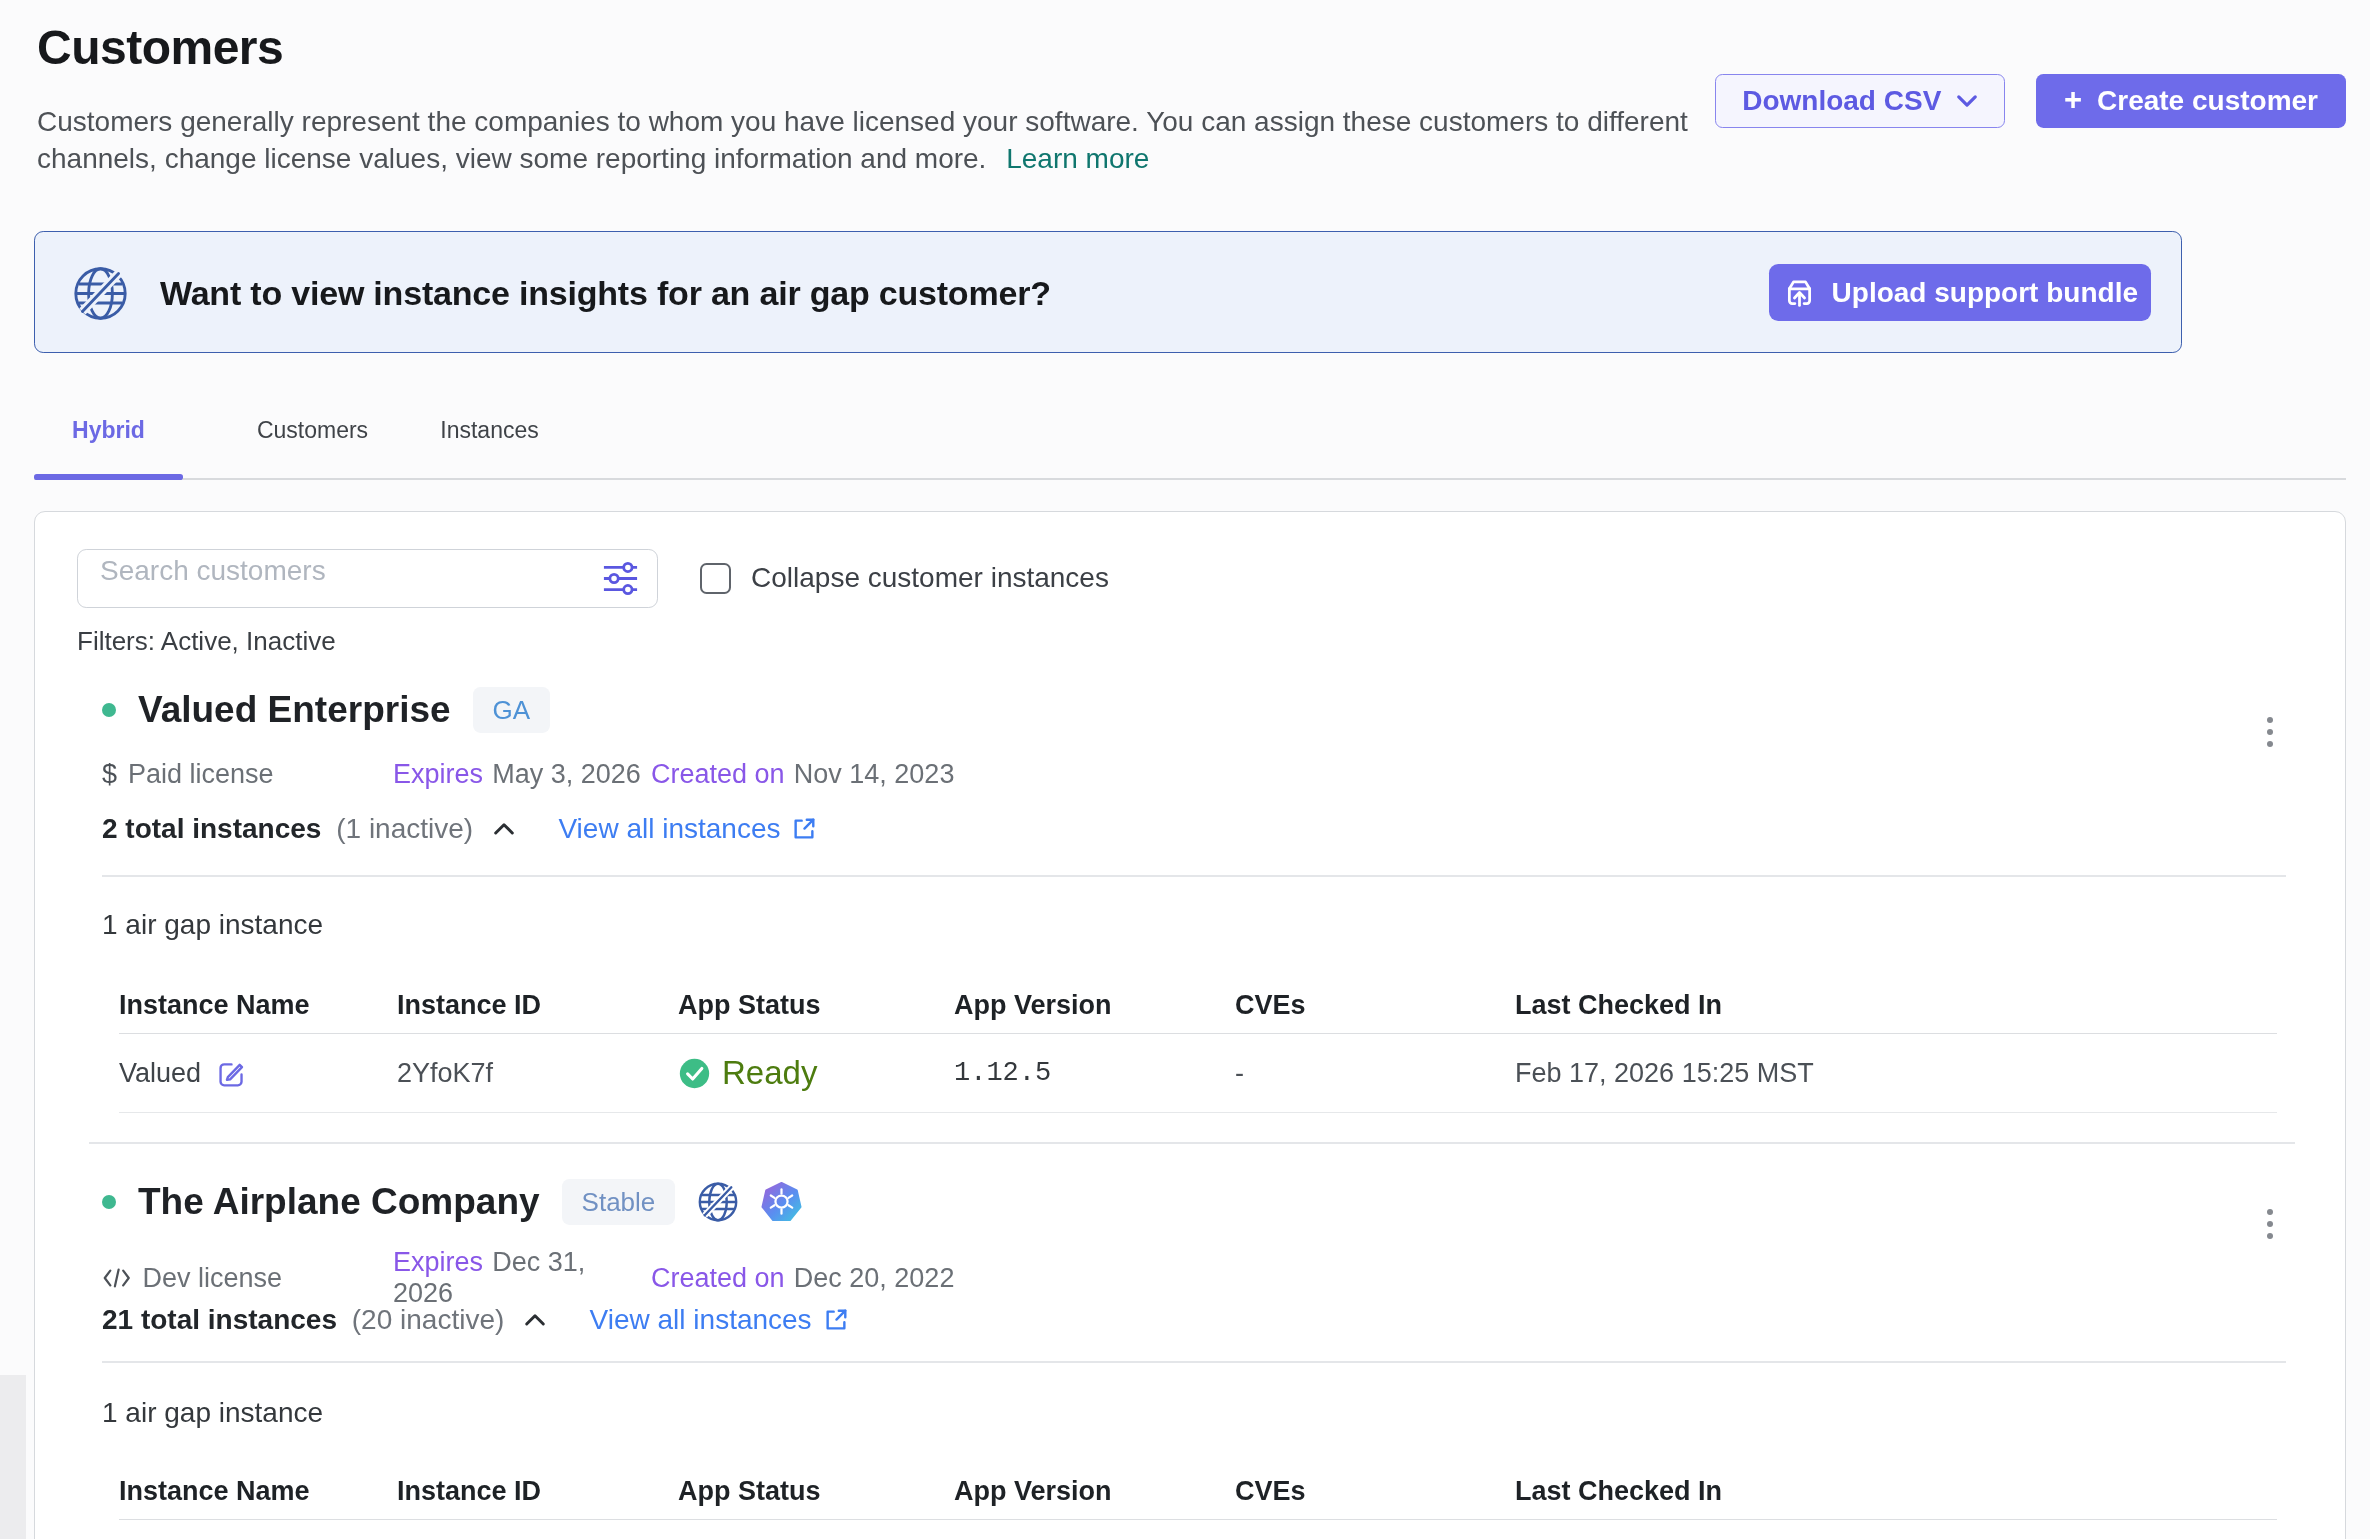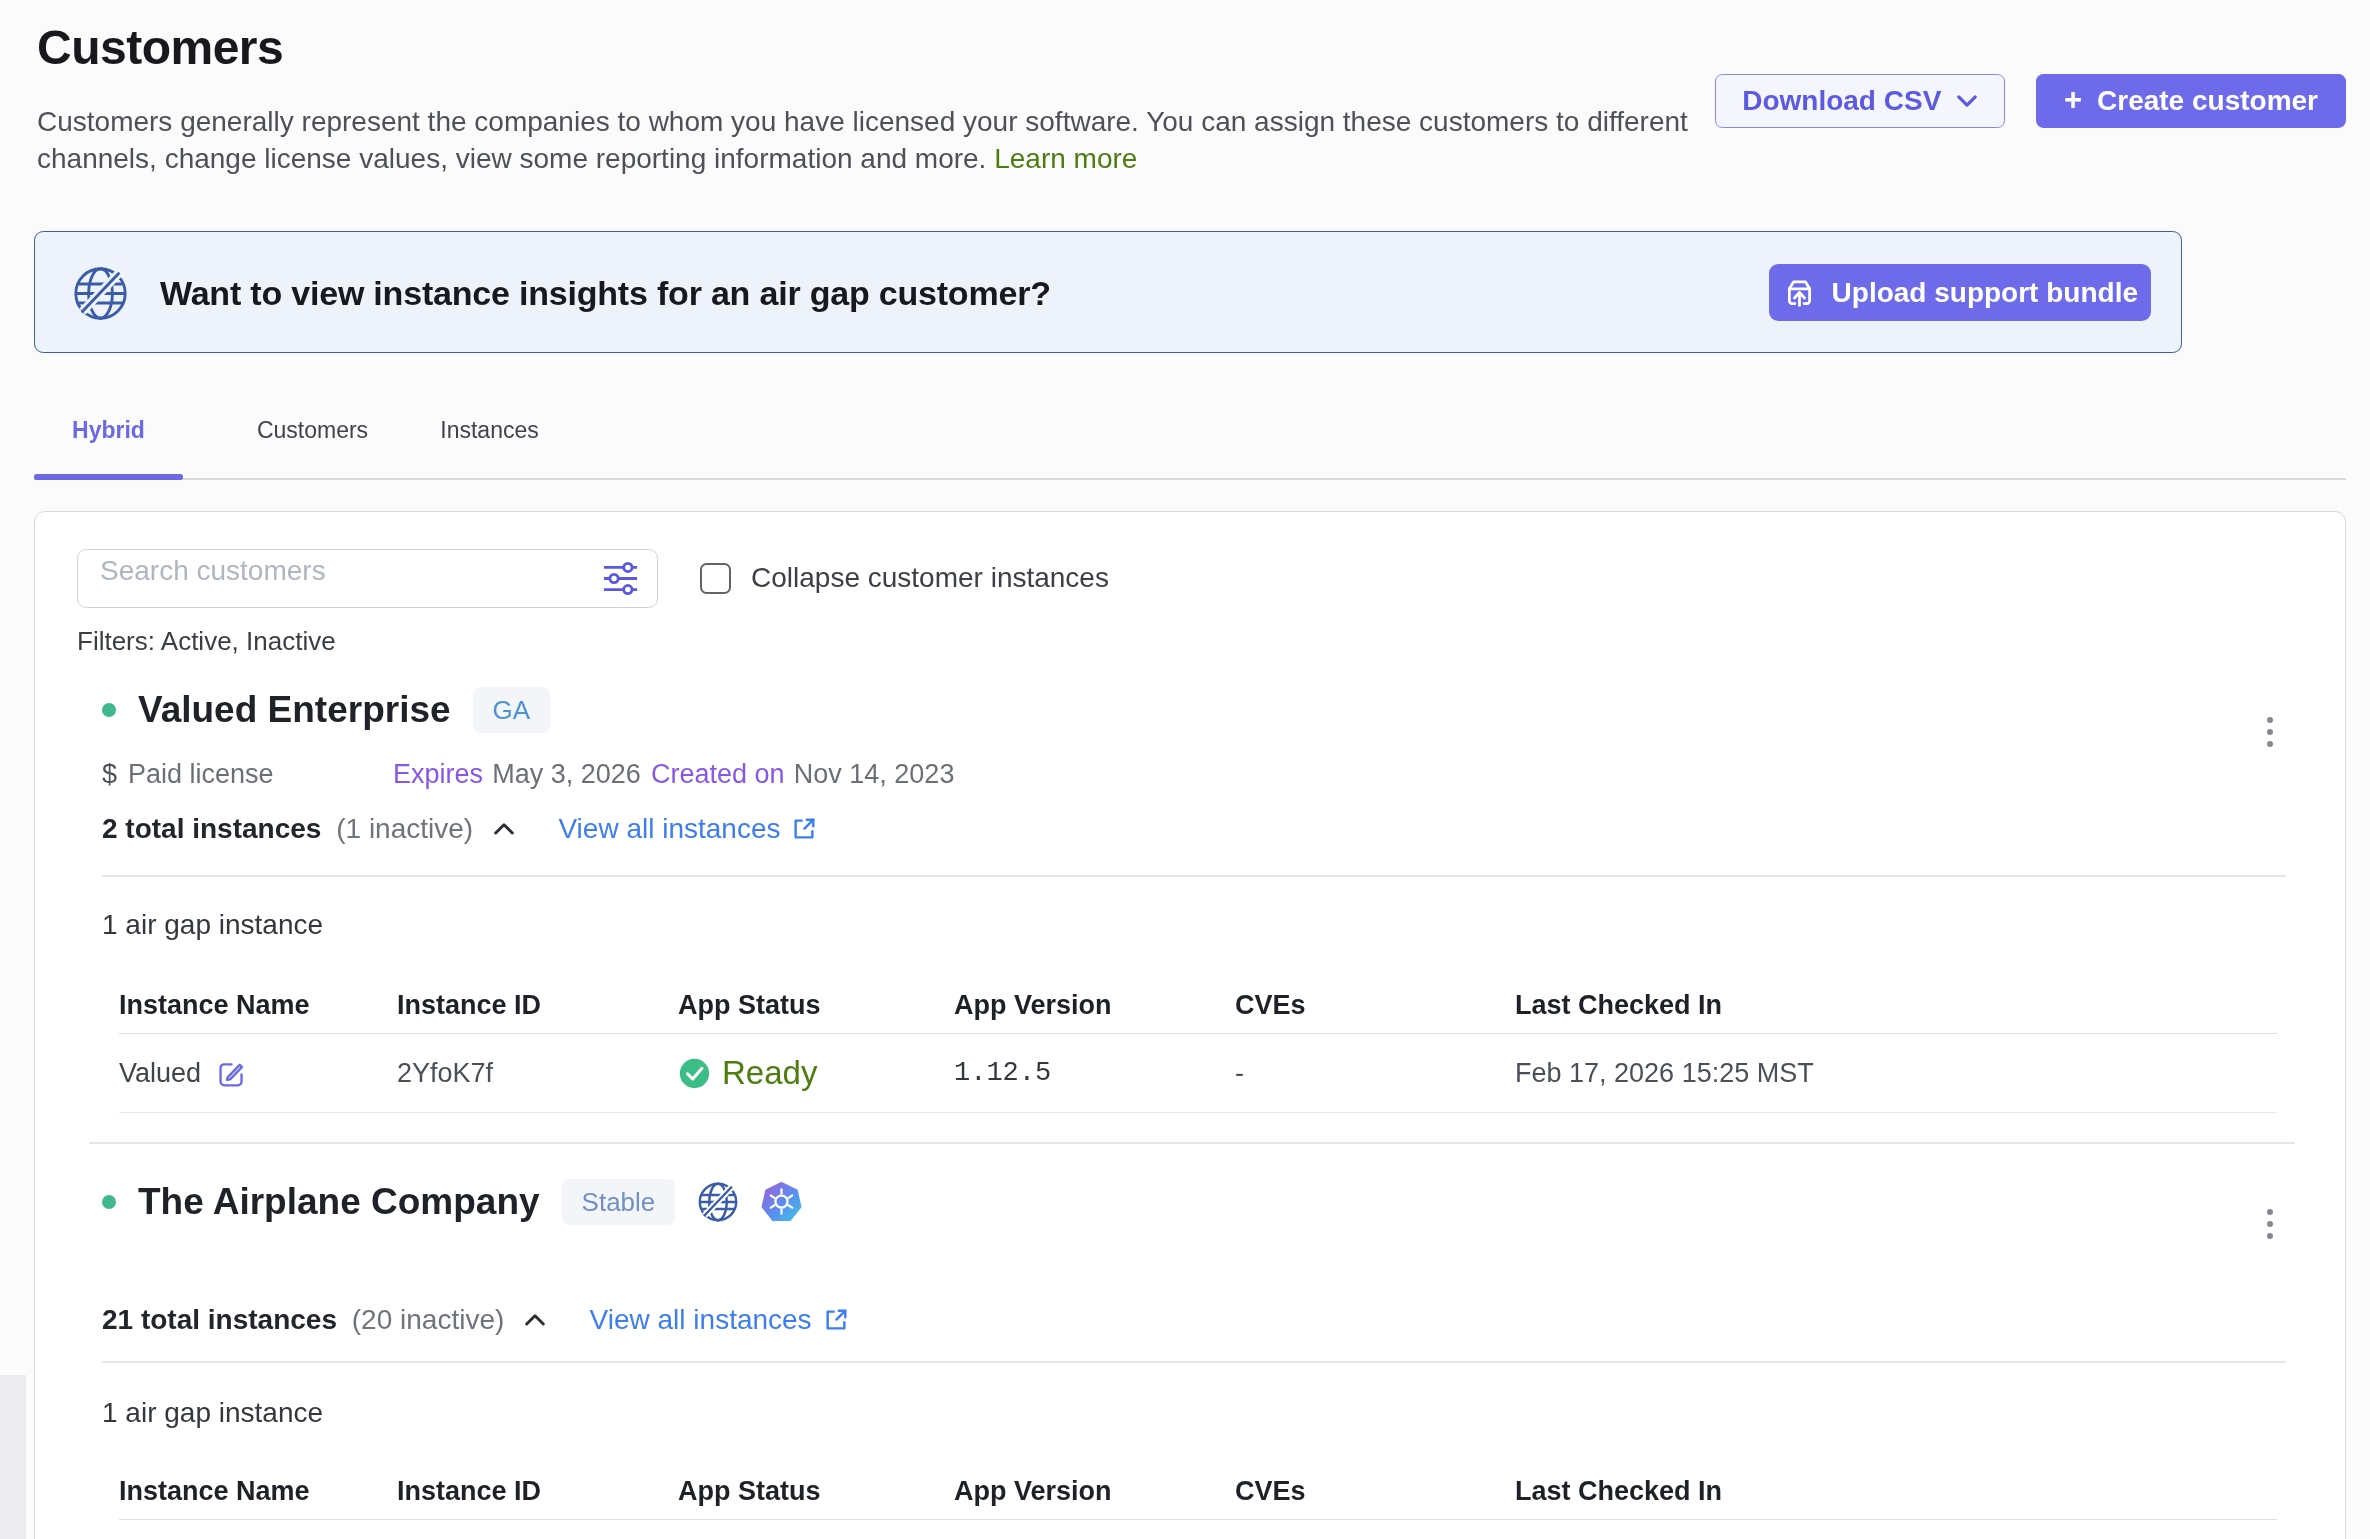--- a/index.html
+++ b/index.html
@@ -13,21 +13,21 @@
 
   
   .page-title {
     position: absolute; left: 37px; top: 20px;
     font-size: 48px; font-weight: 800; letter-spacing: -0.5px; color: #17191c;
   }
   .page-desc {
     position: absolute; left: 37px; top: 103px; width: 1661px;
     font-size: 28px; line-height: 37px; color: #4d5156; font-weight: 400;
   }
-  .learn-more { color: #4d7c0f; cursor: pointer; text-decoration: none; }
+  .learn-more { color: #0f766e; cursor: pointer; text-decoration: none; margin-left: 12px; }
   .header-actions { position: absolute; top: 74px; right: 24px; display: flex; gap: 31px; }
   .btn { border: none; cursor: pointer; font-family: inherit; display: inline-flex; align-items: center; justify-content: center; }
   .btn-outline {
     height: 54px; padding: 0 26px; border-radius: 7.4px;
     background: #f5f5fe; border: 1.8px solid #8885ee; color: #5d5ae2;
     font-size: 28px; font-weight: 700; gap: 14.8px;
   }
   .btn-fill {
     height: 54px; padding: 0 28px; border-radius: 7.4px;
     background: #6e6bea; color: #ffffff; font-size: 28px; font-weight: 700; gap: 14.8px;
@@ -340,20 +340,38 @@
         <line x1="14.5" y1="17" x2="10.5" y2="14.5"></line>
       </g>
     </svg>
   </div>
   <div class="kebab kebab-2">
       <i></i>
       <i></i>
       <i></i>
     </div>
 
+  <div class="lic-row c2-lic">
+    <span class="lic-type">
+      <svg width="29.5" height="24" viewBox="0 0 32 26">
+        <g fill="none" stroke="#4c5157" stroke-width="2.4" stroke-linecap="round" stroke-linejoin="round">
+          <polyline points="9,5 3,13 9,21"></polyline>
+          <polyline points="23,5 29,13 23,21"></polyline>
+          <line x1="18" y1="4" x2="14" y2="22"></line>
+        </g>
+      </svg>
+      <span>Dev license</span>
+    </span>
+    <span class="lic-pair">
+      <span class="plabel">Expires</span><span class="pval">Dec 31, 2026</span>
+    </span>
+    <span class="lic-pair created">
+      <span class="plabel">Created on</span><span class="pval">Dec 20, 2022</span>
+    </span>
+  </div>
 
   <div class="inst-row c2-inst">
     <span class="inst-total">21 total instances</span>
     <span class="inst-note">(20 inactive)</span>
     <svg class="chev-collapse" width="24" height="15.7" viewBox="0 0 26 17">
         <polyline points="4,13 13,4 22,13" fill="none" stroke="#2b2f33" stroke-width="3.2" stroke-linecap="round" stroke-linejoin="round"></polyline>
       </svg>
     <a class="view-all">
       <span>View all instances</span>
       <svg width="26" height="26" viewBox="0 0 28 28">

